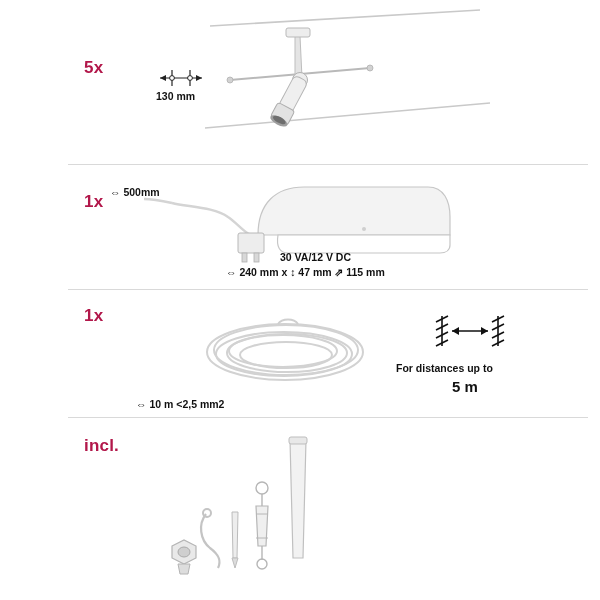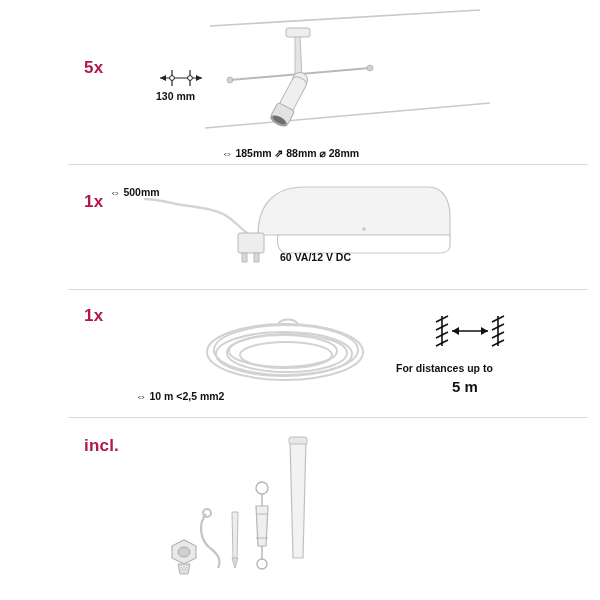--- a/index.html
+++ b/index.html
@@ -98,21 +98,20 @@
         <path d="M2 10 l6 -3 v6 z" fill="#222"></path>
         <path d="M44 10 l-6 -3 v6 z" fill="#222"></path>
         <line x1="14" y1="2" x2="14" y2="18" stroke="#222" stroke-width="1.2"></line>
         <line x1="32" y1="2" x2="32" y2="18" stroke="#222" stroke-width="1.2"></line>
         <circle cx="14" cy="10" r="2.4" fill="#fff" stroke="#222" stroke-width="1"></circle>
         <circle cx="32" cy="10" r="2.4" fill="#fff" stroke="#222" stroke-width="1"></circle>
       </svg>
     </div>
     <div class="cap bold" style="left:156px; top:90px;">130 mm</div>
 
-    <div class="cap bold" style="left:222px; top:147px;">⇔ 185mm  ⇗ 88mm  ⌀ 28mm</div>
 
     <div class="divider" style="top:164px;"></div>
   </div>
 
   <div class="row" style="top:165px;height:125px;">
     <div class="qty" style="top:27px;">1x</div>
 
     <div class="svg-wrap" style="left:128px; top:8px;">
       <svg width="330" height="100" viewBox="0 0 330 100">
 
@@ -123,21 +122,22 @@
         <path d="M132 64 C118 64 112 52 100 44 C86 34 60 34 44 30" fill="none" stroke="#d4d4d4" stroke-width="2.4"></path>
         <path d="M44 30 C30 27 24 26 16 26" fill="none" stroke="#d4d4d4" stroke-width="2.4"></path>
 
         <rect x="110" y="60" width="26" height="20" rx="2" fill="#ededed" stroke="#b8b8b8" stroke-width="1"></rect>
         <rect x="114" y="80" width="5" height="9" fill="#d8d8d8" stroke="#b0b0b0" stroke-width=".8"></rect>
         <rect x="126" y="80" width="5" height="9" fill="#d8d8d8" stroke="#b0b0b0" stroke-width=".8"></rect>
       </svg>
     </div>
 
     <div class="cap bold" style="left:110px; top:21px;">⇔ 500mm</div>
-    <div class="cap bold" style="left:280px; top:86px;">60 VA/12 V DC</div>
+    <div class="cap bold" style="left:280px; top:86px;">30 VA/12 V DC</div>
+    <div class="cap bold" style="left:226px; top:101px;">⇔ 240 mm x ↕ 47 mm ⇗ 115 mm</div>
 
     <div class="divider" style="top:124px;"></div>
   </div>
 
   <div class="row" style="top:290px;height:128px;">
     <div class="qty" style="top:16px;">1x</div>
 
     <div class="svg-wrap" style="left:190px; top:16px;">
       <svg width="210" height="84" viewBox="0 0 210 84">
         <g fill="none" stroke="#d2d2d2" stroke-width="2">
@@ -145,21 +145,21 @@
           <ellipse cx="96" cy="44" rx="72" ry="25"></ellipse>
           <ellipse cx="94" cy="48" rx="68" ry="22"></ellipse>
           <ellipse cx="97" cy="47" rx="60" ry="19"></ellipse>
           <ellipse cx="93" cy="45" rx="54" ry="16"></ellipse>
           <ellipse cx="96" cy="49" rx="46" ry="13"></ellipse>
         </g>
         <path d="M88 18 C92 12 104 12 108 18" fill="none" stroke="#cfcfcf" stroke-width="2"></path>
       </svg>
     </div>
 
-    <div class="cap bold" style="left:136px; top:100px;text-align:right;">⇔ 10 m   &lt;2,5 mm2</div>
+    <div class="cap bold" style="left:136px; top:108px;text-align:right;">⇔ 10 m   &lt;2,5 mm2</div>
 
     <div class="svg-wrap" style="left:434px; top:24px;">
       <svg width="72" height="34" viewBox="0 0 72 34">
         <g stroke="#111" stroke-width="1.6">
           <line x1="8" y1="2" x2="8" y2="32"></line>
           <line x1="2" y1="8" x2="14" y2="2"></line>
           <line x1="2" y1="16" x2="14" y2="10"></line>
           <line x1="2" y1="24" x2="14" y2="18"></line>
           <line x1="2" y1="32" x2="14" y2="26"></line>
           <line x1="64" y1="2" x2="64" y2="32"></line>

